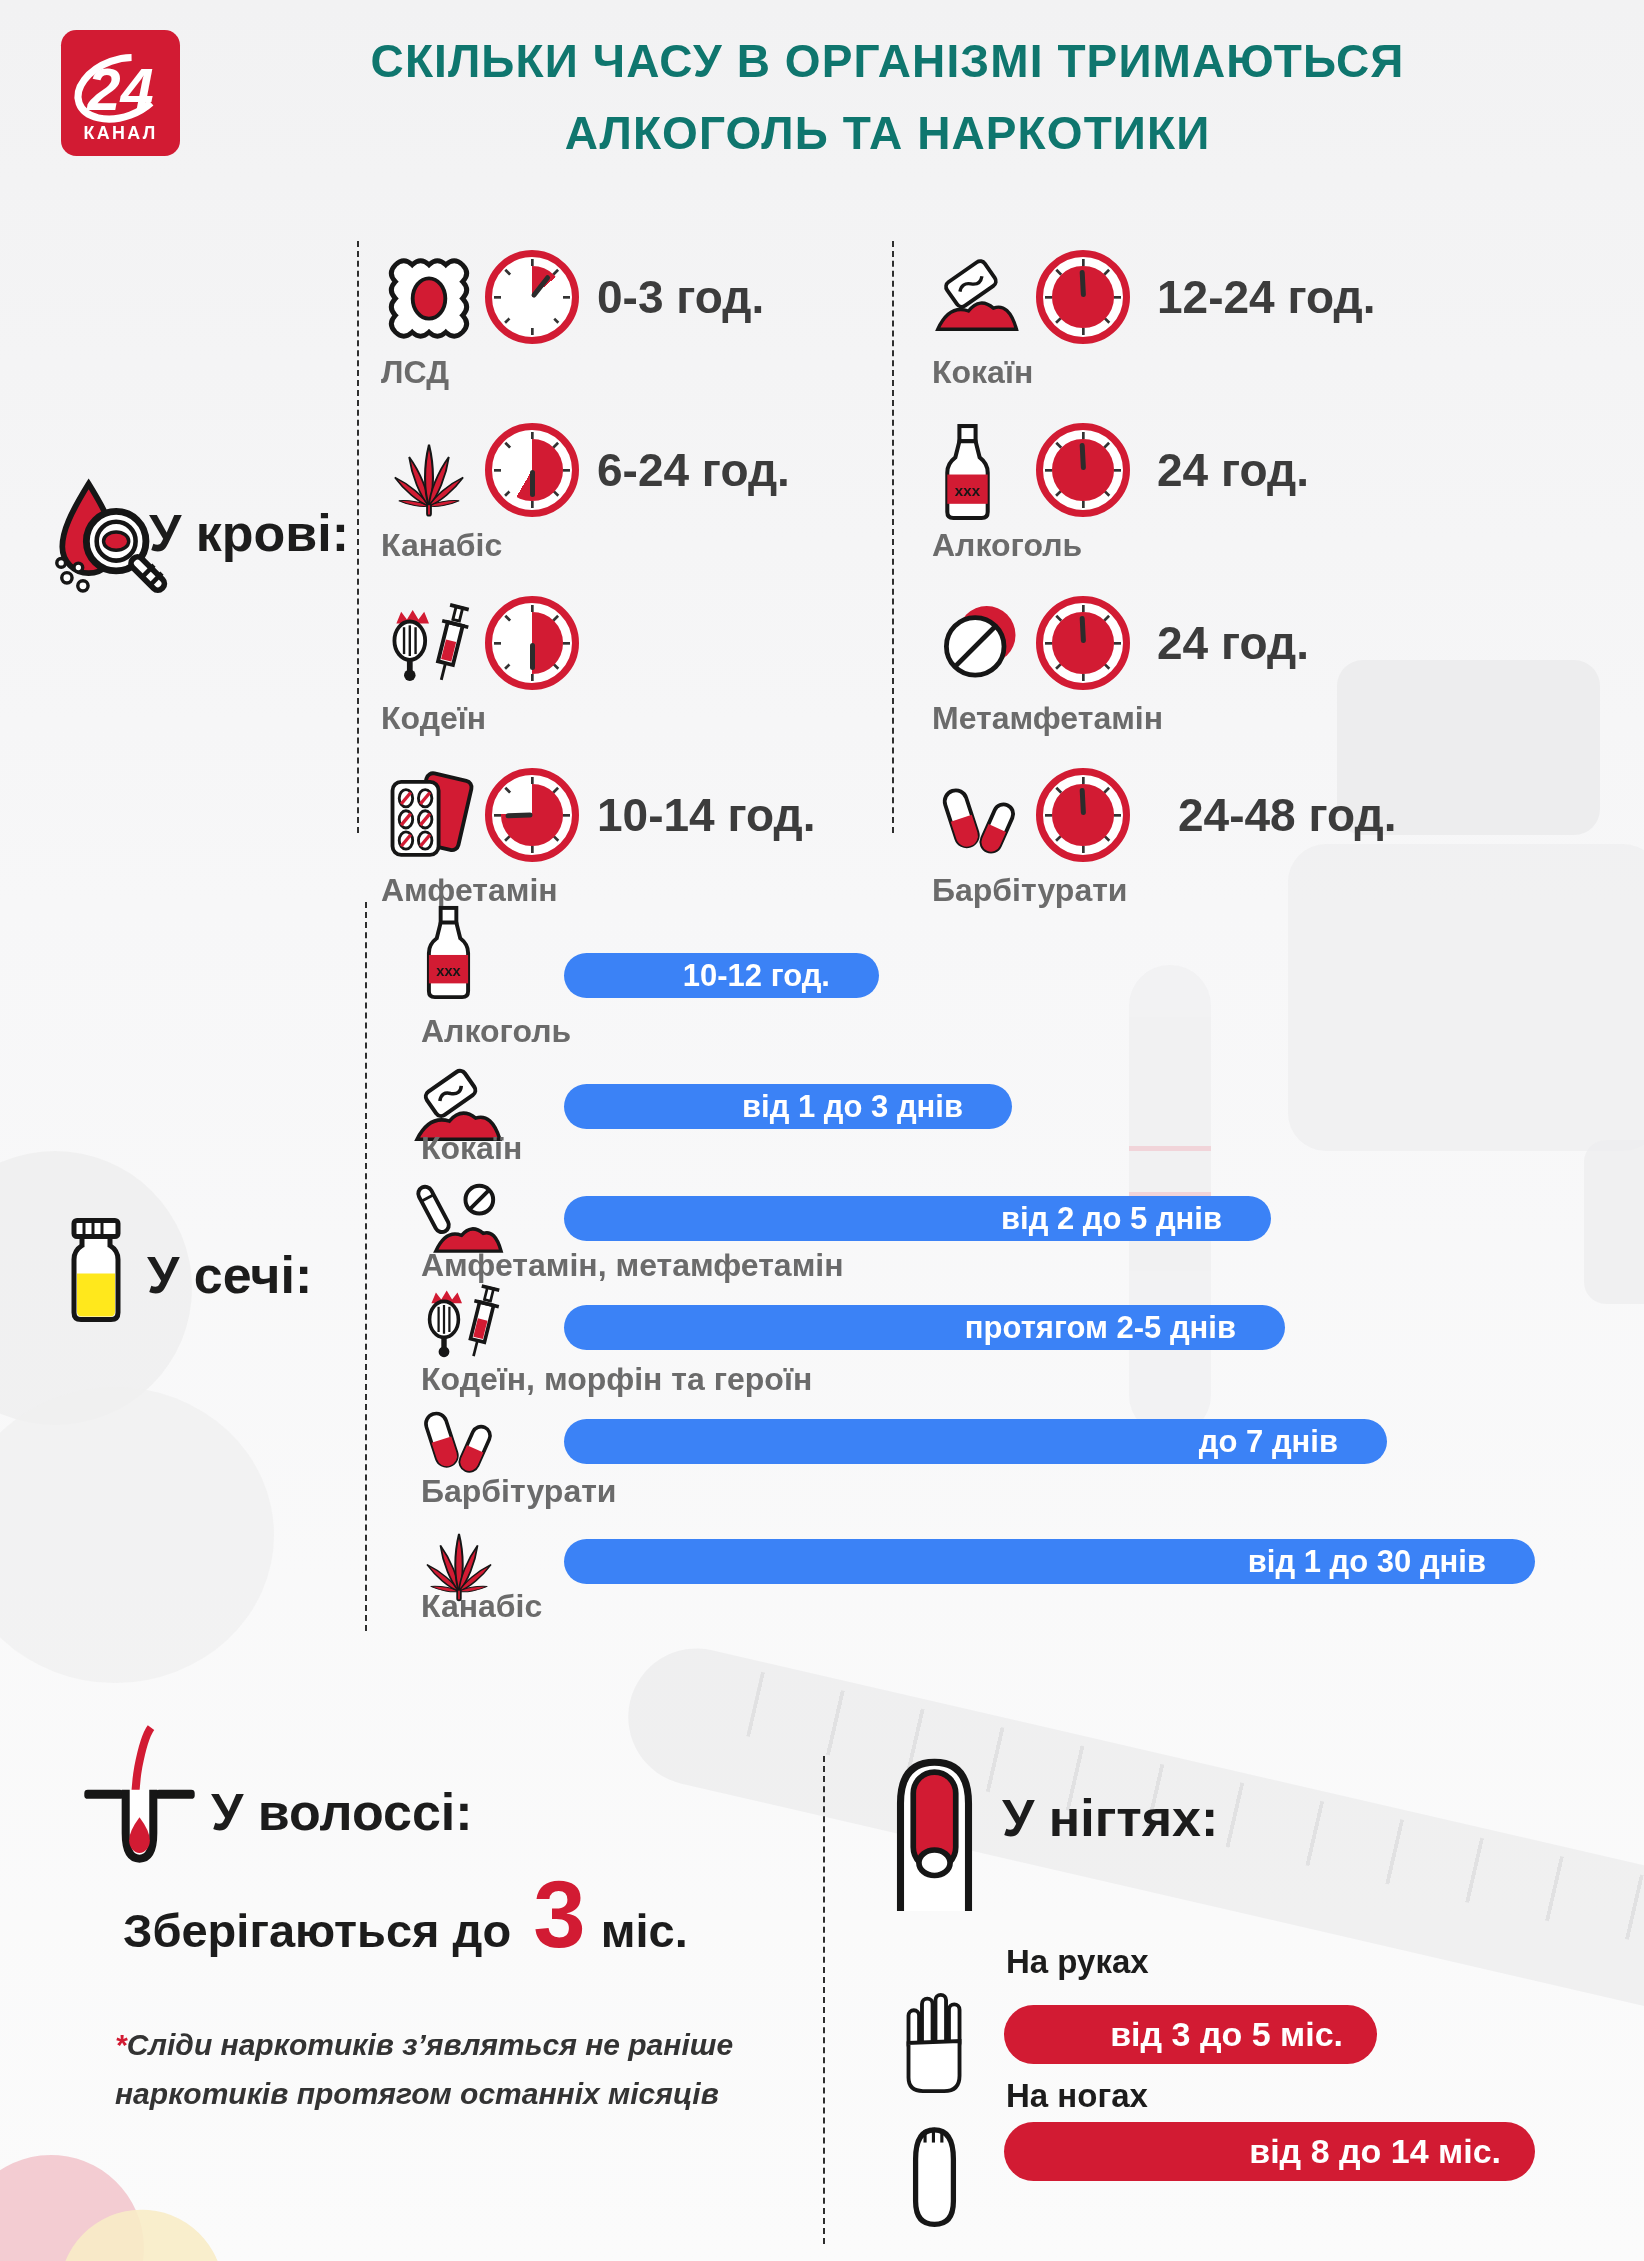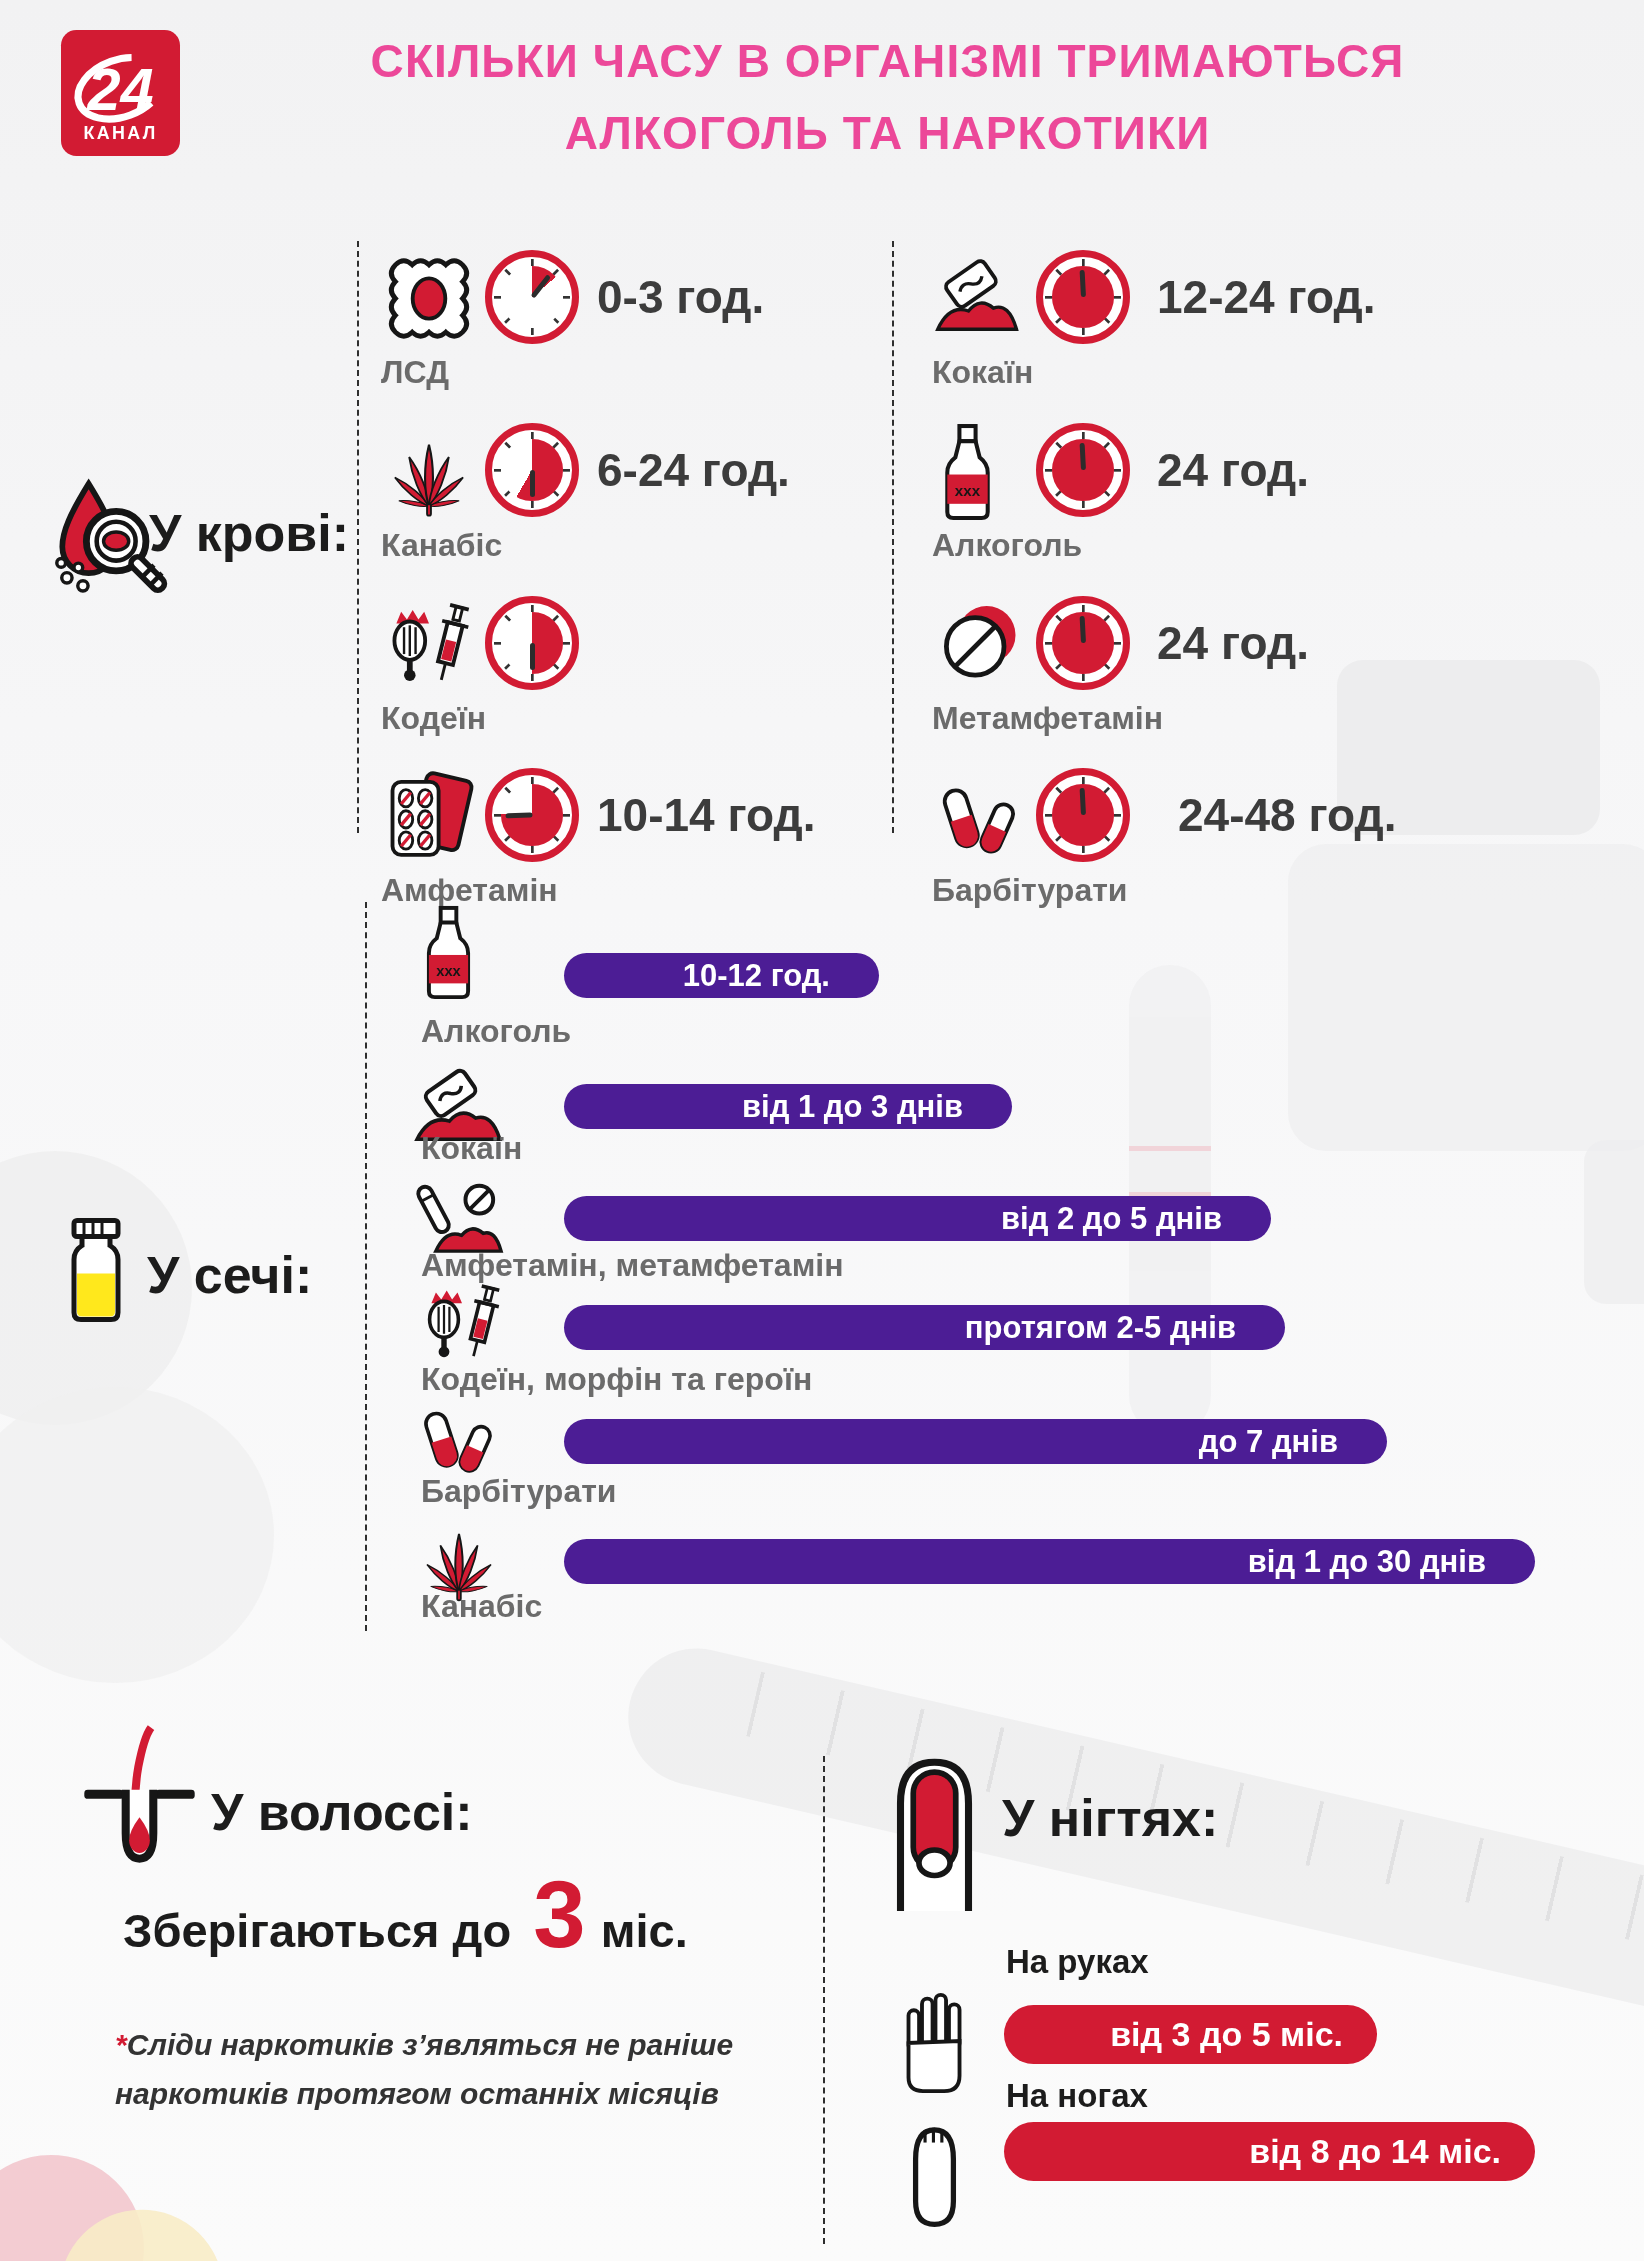--- a/index.html
+++ b/index.html
@@ -23,21 +23,21 @@
   .syringe:before{content:"";position:absolute;left:121px;right:99px;top:10px;height:66px;
     background:repeating-linear-gradient(90deg,#d2d2d3 0 3.8px,transparent 3.8px 82px);}
   .syringe:after{content:"";position:absolute;right:-22px;top:-25px;width:44px;height:186px;border-radius:10px;background:#e3e3e4;}
   .cap-red{left:-49px;top:2154px;width:186px;height:236px;border-radius:93px;background:#f2c6cd;transform:rotate(16deg);opacity:.9;}
   .cap-yel{left:55px;top:2209px;width:164px;height:197px;border-radius:82px;background:#f8ecc6;transform:rotate(16deg);opacity:.9;}
 
   .z{position:absolute;z-index:2;}
 
   
   .logo{left:61px;top:30px;width:119px;height:126px;border-radius:15.3px;background:#d21b33;}
-  .title{left:186px;top:38px;width:1403px;text-align:center;color:#ec4899;font-weight:bold;font-size:46px;letter-spacing:1.1px;line-height:1;}
+  .title{left:186px;top:38px;width:1403px;text-align:center;color:#0f766e;font-weight:bold;font-size:46px;letter-spacing:1.1px;line-height:1;}
   .title .l2{margin-top:26px;}
 
   
   .vdash{position:absolute;width:0;border-left:2.7px dashed #2e2e2e;z-index:1;}
 
   
   .sec-h{font-size:52px;font-weight:bold;color:#1c1c1c;white-space:nowrap;}
 
   
   .brow{position:absolute;width:548px;height:164px;}
@@ -53,21 +53,21 @@
       linear-gradient(#333,#333) 50% 100%/2.7px 7.1px no-repeat,
       linear-gradient(#333,#333) 0 50%/7.1px 2.7px no-repeat,
       linear-gradient(#333,#333) 100% 50%/7.1px 2.7px no-repeat;}
   .clock .ticks.diag{transform:rotate(45deg);}
   .clock .face{position:absolute;inset:16.4px;border-radius:50%;}
   .clock .hand{position:absolute;left:calc(50% - 2.2px);bottom:50%;width:5px;height:27px;background:#2c2c2c;border-radius:2.7px;transform-origin:50% 100%;}
 
   
   .urow-icon{position:absolute;left:408px;}
   .urow-label{position:absolute;left:421px;font-size:32px;font-weight:bold;color:#6b6b6b;white-space:nowrap;}
-  .tbar{position:absolute;left:564px;height:45px;background:#4c1d95;border-radius:24px;
+  .tbar{position:absolute;left:564px;height:45px;background:#3b82f6;border-radius:24px;
         color:#fff;font-weight:bold;font-size:31px;line-height:45px;text-align:right;
         padding-right:49px;box-sizing:border-box;white-space:nowrap;}
 
   
   .keep{left:123px;top:1868px;display:flex;align-items:baseline;color:#1c1c1c;font-weight:bold;white-space:nowrap;}
   .keep .t1{font-size:47px;}
   .keep .big3{font-size:94px;color:#d21b33;margin:0 15.3px 0 22px;line-height:1;}
   .keep .t2{font-size:47px;}
   .footnote{left:115px;top:2021px;font-size:30px;font-style:italic;font-weight:bold;color:#333;line-height:1.62;}
   .footnote .star{color:#d21b33;}

